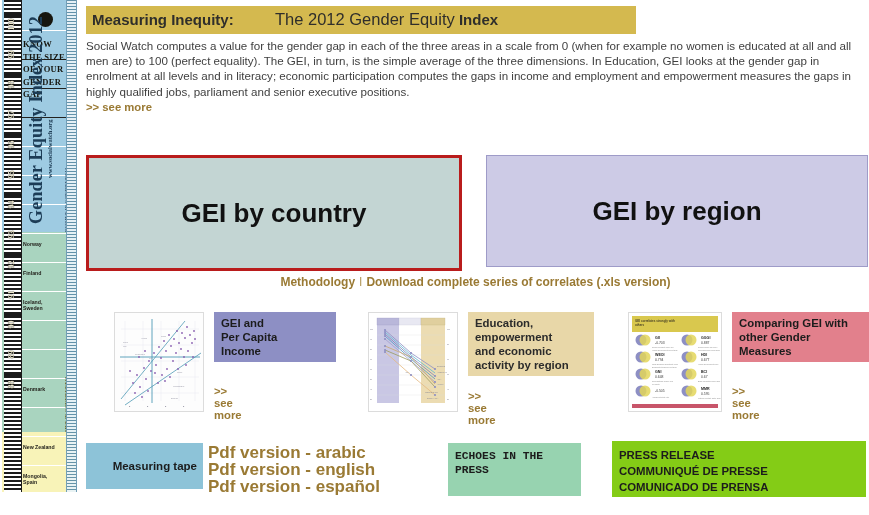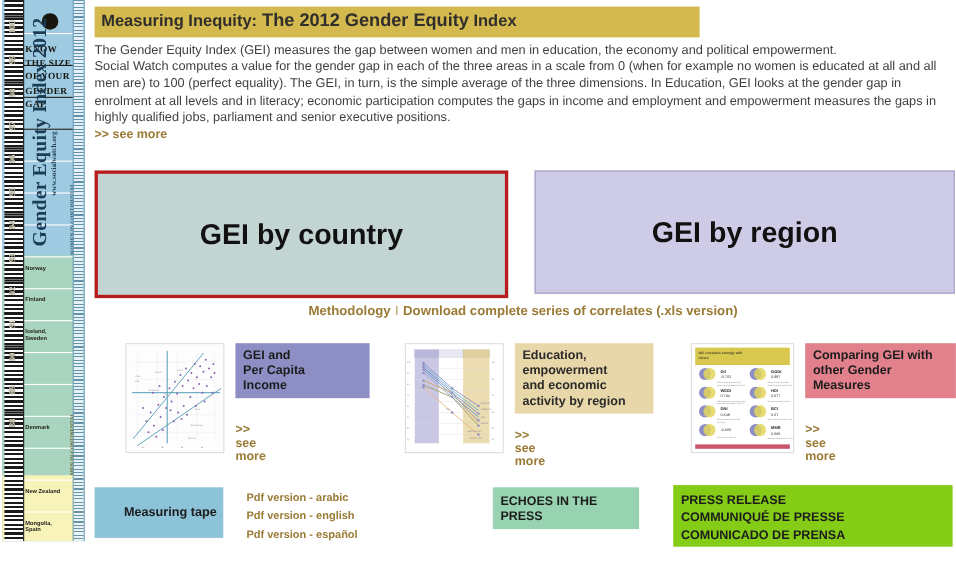--- a/index.html
+++ b/index.html
@@ -111,21 +111,21 @@
   #banner{
     position:absolute;left:4px;top:6px;width:550px;height:28px;
     background:#d4b94f;
   }
   #banner-text{
     position:absolute;left:6px;top:4px;
     font-size:15px;color:#2f2e2b;
     font-family:"Liberation Sans", sans-serif;
   }
   #banner-text .b1{font-weight:bold;}
-  #banner-text .b2{font-weight:bold;font-size:16.5px;}
+  #banner-text .b2{font-weight:normal;font-size:16.5px;margin-left:37px;}
   #banner-text .b3{font-weight:bold;}
 
   #intro{
     position:absolute;left:4px;top:38px;width:780px;
     font-size:11.6px;line-height:15.2px;color:#3f3f3f;
   }
   #intro p{margin:0;}
   .seemore{
     color:#9a7a34;font-weight:bold;font-size:11.3px;cursor:pointer;
   }
@@ -185,27 +185,27 @@
   #feature-3 .feat-more{left:104px;top:73px;}
 
   
   #tape-btn{
     position:absolute;left:4px;top:443px;width:117px;height:46px;
     background:#8dc3d8;display:flex;align-items:center;justify-content:flex-end;
     padding-right:6px;box-sizing:border-box;cursor:pointer;
   }
   #tape-btn span{font-size:11.5px;font-weight:bold;color:#1c1c1c;}
   #pdf-list{
-    position:absolute;left:142px;top:444px;
-    font-size:10px;line-height:17px;font-weight:bold;color:#9a7a34;
+    position:absolute;left:126px;top:444px;
+    font-size:17px;line-height:17px;font-weight:bold;color:#9a7a34;
   }
   #pdf-list div{cursor:pointer;}
   #echoes{
-    position:absolute;left:366px;top:443px;width:133px;height:38px;
-    background:#97d3b0;padding:6px 7px;box-sizing:border-box;cursor:pointer;
+    position:absolute;left:366px;top:443px;width:133px;height:53px;
+    background:#97d3b0;padding:6px 7px;box-sizing:border-box;cursor:pointer;font-family:Liberation Mono, monospace;
   }
   #echoes span{font-size:11.3px;font-weight:bold;color:#1c1c1c;line-height:14px;display:block;}
   #press{
     position:absolute;left:530px;top:441px;width:254px;height:56px;
     background:#fcf6b0;padding:6px 7px;box-sizing:border-box;cursor:pointer;
   }
   #press div{font-size:11.4px;font-weight:bold;color:#1c1c1c;line-height:16px;}
 </style>
 </head>
 <body>
@@ -308,21 +308,20 @@
 
 <div id="main">
 
   <div id="banner" style="background: rgb(212, 185, 79);">
     <div id="banner-text">
       <span class="b1">Measuring Inequity:</span><span class="b2"> The 2012 Gender Equity</span><span class="b3"> Index</span>
     </div>
   </div>
 
   <div id="intro">
-    <p>The Gender Equity Index (GEI) measures the gap between women and men in education, the economy and political empowerment.</p>
     <p>Social Watch computes a value for the gender gap in each of the three areas in a scale from 0 (when for example no women is educated at all and all men are) to 100 (perfect equality). The GEI, in turn, is the simple average of the three dimensions. In Education, GEI looks at the gender gap in enrolment at all levels and in literacy; economic participation computes the gaps in income and employment and empowerment measures the gaps in highly qualified jobs, parliament and senior executive positions.</p>
     <span class="seemore" id="intro-seemore">&gt;&gt; see more</span>
   </div>
 
   <div class="bigbox" id="gei-country" style="background: rgb(195, 213, 211);">
     <span class="bigbox-label">GEI by country</span>
   </div>
   <div class="bigbox" id="gei-region" style="background: rgb(205, 203, 230);">
     <span class="bigbox-label">GEI by region</span>
   </div>

